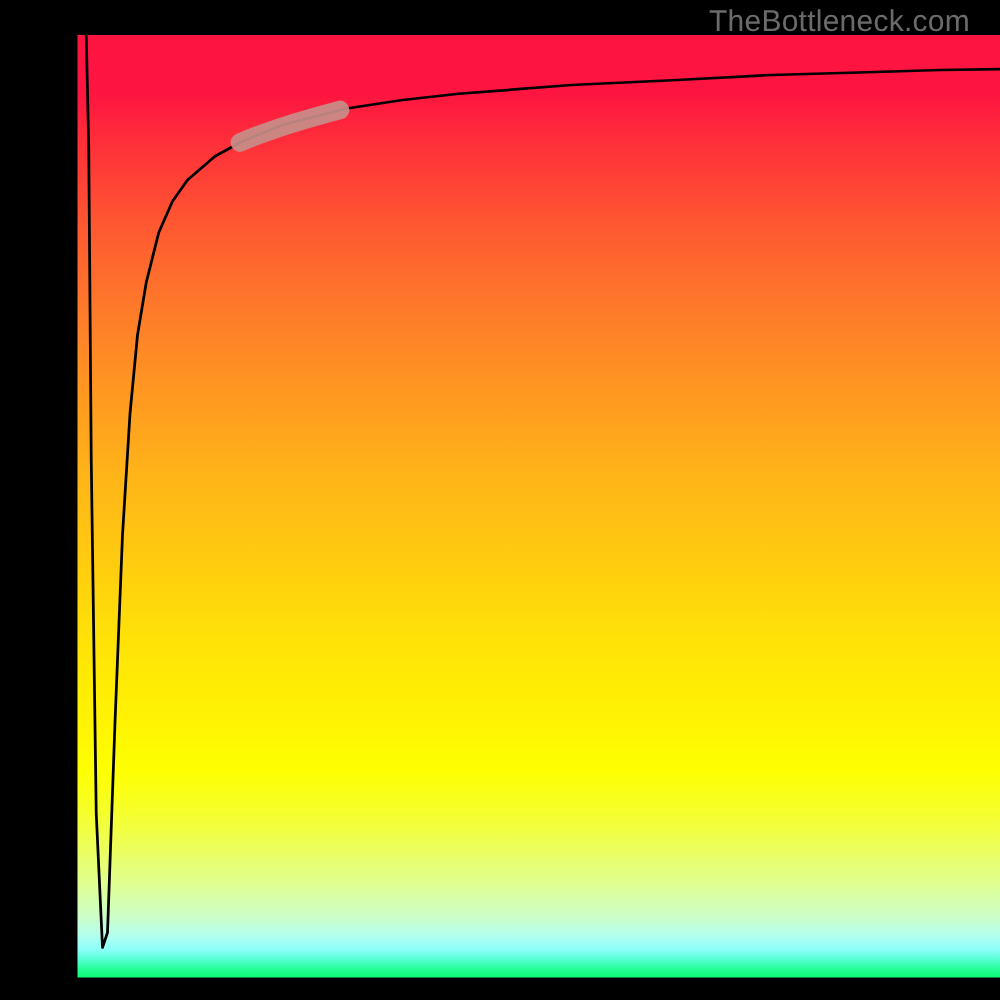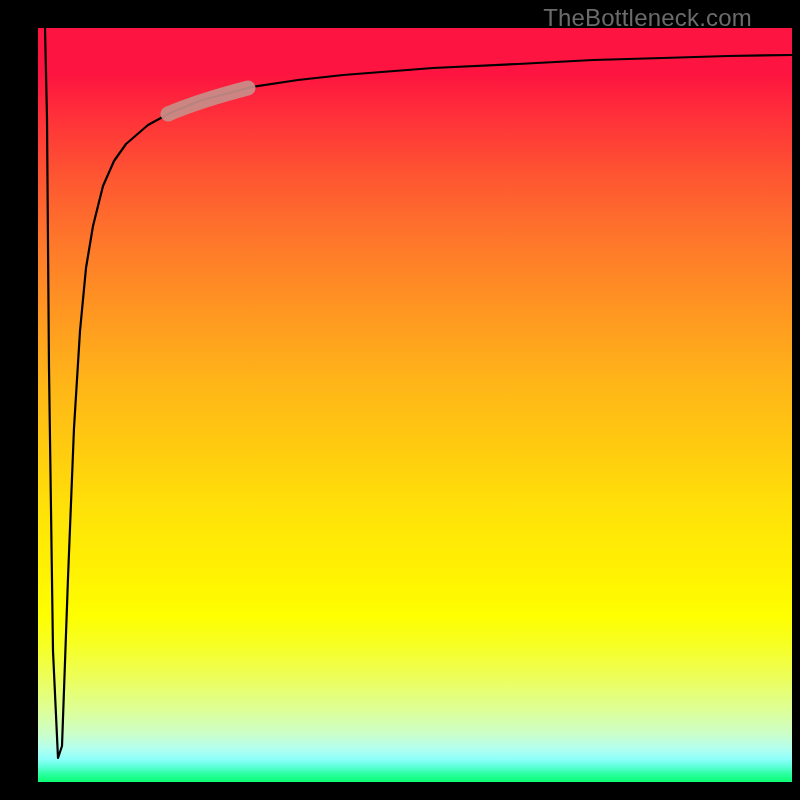--- a/index.html
+++ b/index.html
@@ -8,20 +8,21 @@
     width: 800px;
     height: 800px;
     background: #000;
     overflow: hidden;
   }
   .frame {
     position: relative;
     width: 760px;
     height: 800px;
     background: #000;
+    margin-left: 24px;
   }
   .plot-area {
     position: absolute;
     left: 38px;
     top: 28px;
     width: 754px;
     height: 754px;
     background: linear-gradient(to bottom,
       #fd1440 0%,
       #fd1440 6%,

